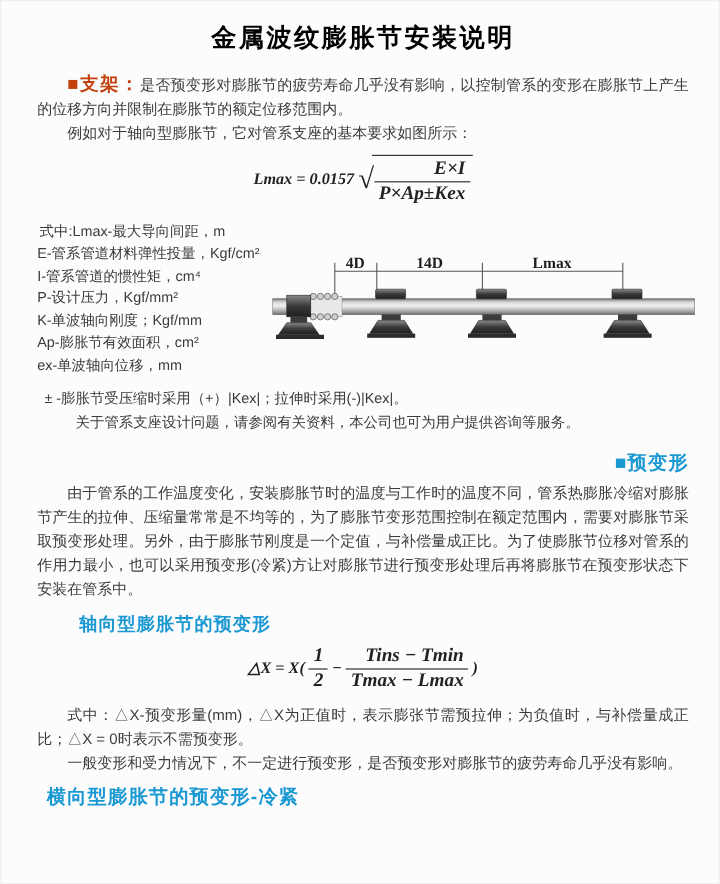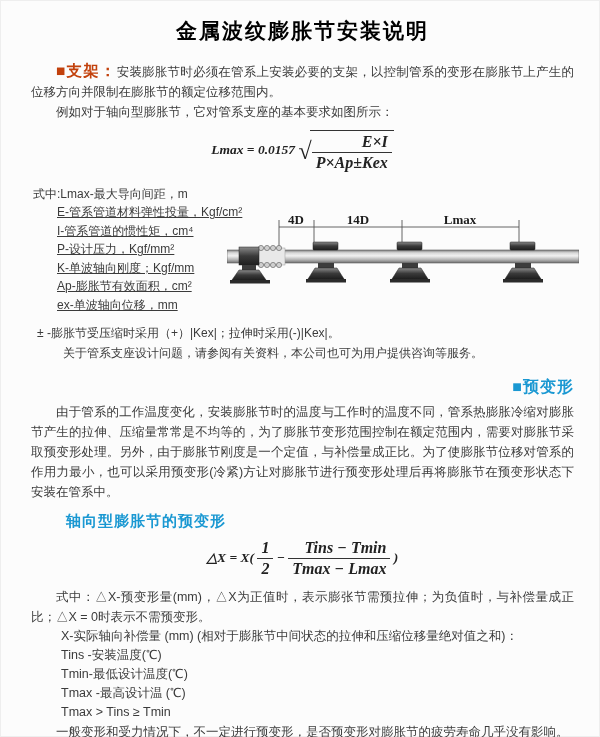--- a/index.html
+++ b/index.html
@@ -77,40 +77,40 @@
   .frac .den{display:block;padding:1px 4px 0 4px;}
   .sqrt{display:inline-flex;align-items:center;vertical-align:middle;}
   .sqrt .rad-sign{font-size:24px;font-style:normal;line-height:0.9;margin-right:-2px;}
   .sqrt .radicand{border-top:1.5px solid #333;padding:2px 2px 0 2px;}
   .radicand .frac .num{border-bottom:1px solid #333;}
   
   .defs-wrap{position:relative;min-height:138px;margin-top:12px;}
   .defs{width:250px;}
   .def-line{font-size:12px;line-height:18.5px;white-space:nowrap;}
   .def-line.lead{margin-left:2px;}
-  .def-line.sub{margin-left:26px;text-decoration:underline;}
+  .def-line.sub{}
   .note-line{font-size:12px;line-height:20px;margin-left:6px;white-space:nowrap;}
   .note-line.svc{margin-left:8px;text-indent:24px;white-space:normal;}
   .diagram-box{
     position:absolute;
     top:26px;right:-5px;
     width:352px;height:92px;
   }
   .axial-defs{margin-left:30px;}
   .axial-def-line{font-size:12.5px;line-height:19px;}
 </style>
 </head>
 <body>
 
 <div class="page">
 
   <h1 class="doc-title">金属波纹膨胀节安装说明</h1>
 
   <div class="body-text">
-    <p class="para indent"><span class="inline-sec-head">■支架：</span><span>安装膨胀节时必须在管系上安装必要的支架，以控制管系的变形在膨胀节上产生的位移方向并限制在膨胀节的额定位移范围内。</span></p>
+    <p class="para indent"><span class="inline-sec-head">■支架：</span><span>是否预变形对膨胀节的疲劳寿命几乎没有影响，以控制管系的变形在膨胀节上产生的位移方向并限制在膨胀节的额定位移范围内。</span></p>
     <p class="para indent">例如对于轴向型膨胀节，它对管系支座的基本要求如图所示：</p>
   </div>
 
   <div class="formula-row">
     <span>Lmax = 0.0157</span>
     <span class="sqrt">
       <span class="rad-sign">√</span>
       <span class="radicand">
         <span class="frac">
           <span class="num">E×I</span>
@@ -227,27 +227,20 @@
       <span class="num">Tins − Tmin</span>
       <span class="den">Tmax − Lmax</span>
     </span>
     <span>)</span>
   </div>
 
   <div class="body-text">
     <p class="para indent">式中：△X-预变形量(mm)，△X为正值时，表示膨张节需预拉伸；为负值时，与补偿量成正比；△X = 0时表示不需预变形。</p>
   </div>
 
-  <div class="axial-defs">
-    <div class="axial-def-line">X-实际轴向补偿量 (mm) (相对于膨胀节中间状态的拉伸和压缩位移量绝对值之和)：</div>
-    <div class="axial-def-line">Tins -安装温度(℃)</div>
-    <div class="axial-def-line">Tmin-最低设计温度(℃)</div>
-    <div class="axial-def-line">Tmax -最高设计温 (℃)</div>
-    <div class="axial-def-line">Tmax &gt; Tins ≥ Tmin</div>
-  </div>
 
   <div class="body-text">
     <p class="para indent">一般变形和受力情况下，不一定进行预变形，是否预变形对膨胀节的疲劳寿命几乎没有影响。</p>
   </div>
 
   <div class="sub-head2">横向型膨胀节的预变形-冷紧</div>
 
 </div>
 
 </body></html>

